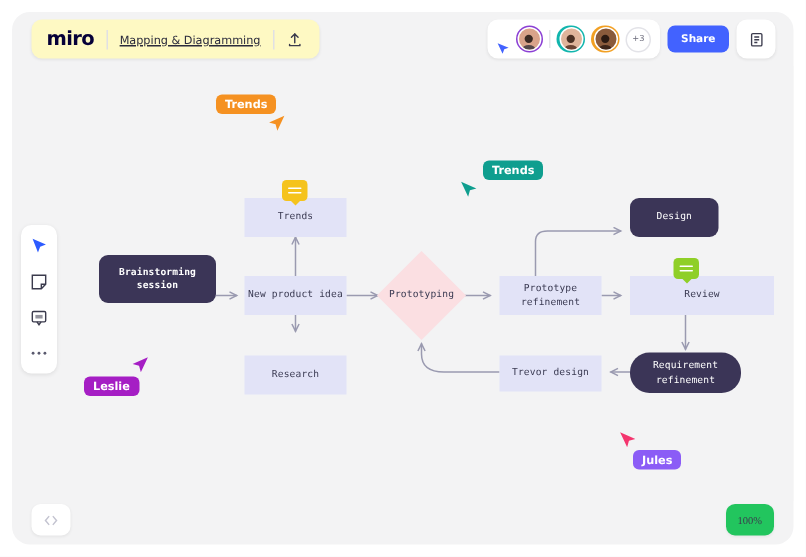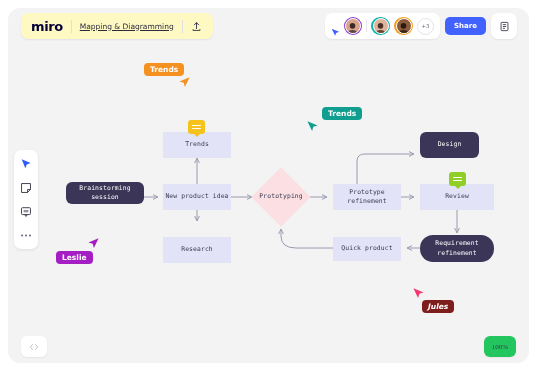--- a/index.html
+++ b/index.html
@@ -199,49 +199,49 @@
       </div>
       <div class="tool">
         <svg width="12" height="5" viewBox="0 0 14 5">
             <circle cx="2.4" cy="2.5" r="1.1" fill="#5a5a6e"></circle>
             <circle cx="7" cy="2.5" r="1.1" fill="#5a5a6e"></circle>
             <circle cx="11.6" cy="2.5" r="1.1" fill="#5a5a6e"></circle>
           </svg>
       </div>
     </div>
 
-    <div class="node n-dark" style="left:58px;top:138px;width:78px;height:22px;">
+    <div class="node n-dark" style="left:58px;top:126px;width:78px;height:32px;font-weight:bold;">
       <span>Brainstorming session</span>
     </div>
     <div class="node n-light" style="left:155px;top:88px;width:68px;height:26px;">
       <span>Trends</span>
     </div>
     <div class="node n-light" style="left:155px;top:140px;width:68px;height:26px;">
       <span>New product idea</span>
     </div>
     <div class="node n-light" style="left:155px;top:193px;width:68px;height:26px;">
       <span>Research</span>
     </div>
     <div class="node n-diamond" style="left:252px;top:132px;width:42px;height:42px;">
       <span>Prototyping</span>
     </div>
     <div class="node n-light" style="left:325px;top:140px;width:68px;height:26px;">
       <span>Prototype refinement</span>
     </div>
     <div class="node n-dark" style="left:412px;top:88px;width:59px;height:26px;">
       <span>Design</span>
     </div>
-    <div class="node n-light" style="left:412px;top:140px;width:74px;height:26px;">
+    <div class="node n-light" style="left:412px;top:140px;width:96px;height:26px;">
       <span>Review</span>
     </div>
     <div class="node n-dark" style="left:412px;top:191px;width:74px;height:27px;border-radius:13px;">
       <span>Requirement refinement</span>
     </div>
     <div class="node n-light" style="left:325px;top:193px;width:68px;height:24px;">
-      <span>Quick product</span>
+      <span>Trevor design</span>
     </div>
 
     <div class="note note-yellow" style="left:180px;top:76px;">
       <span class="ln"></span>
       <span class="ln"></span>
     </div>
     <div class="note note-green" style="left:441px;top:128px;">
       <span class="ln"></span>
       <span class="ln"></span>
     </div>
@@ -267,21 +267,21 @@
     <div class="collab">
       <div class="tag" style="left:48px;top:207px;background:#a51ec4;">Leslie</div>
       <div class="ptr" style="left:78px;top:192px;">
         <svg width="14" height="14" viewBox="0 0 14 14">
             <path d="M12.6 1.2L2.4 5.6l4.3 1.2 1.2 4.3z" fill="#a51ec4"></path>
           </svg>
       </div>
     </div>
 
     <div class="collab">
-      <div class="tag" style="left:414px;top:256px;background:#7f1d1d;font-style:italic;">Jules</div>
+      <div class="tag" style="left:414px;top:256px;background:#8b5cf6;">Jules</div>
       <div class="ptr" style="left:404px;top:242px;">
         <svg width="14" height="14" viewBox="0 0 14 14">
             <path d="M1.4 1.2L11.6 5.6 7.3 6.8 6.1 11.1z" fill="#f4356e"></path>
           </svg>
       </div>
     </div>
 
   </div>
 
   <div class="bottombar">

